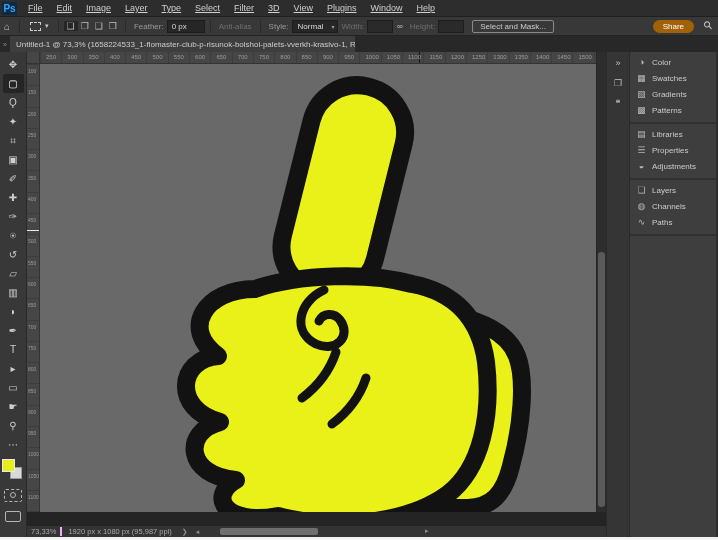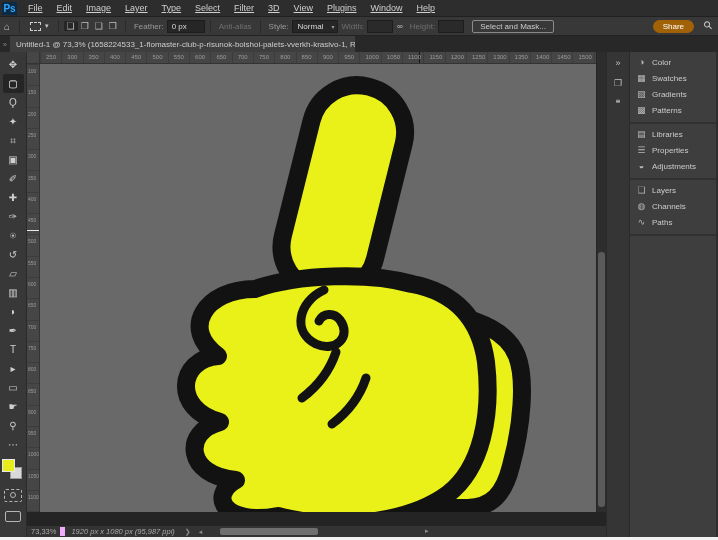--- a/index.html
+++ b/index.html
@@ -99,21 +99,21 @@
   #ruler-marker-left { position:absolute; left:0; width:13px; height:1px; background:#e8e8e8; }
   #doc-canvas { position:absolute; left:13px; top:12px; width:556px; height:448px; }
   #vscroll { position:absolute; right:0; top:0; width:10px; height:460px; background:#2d2d2d; border-left:1px solid #262626; }
   #vscroll .thumb { position:absolute; left:1px; width:7px; border-radius:3px; background:#5a5a5a; }
   #belowcanvas { height:14px; background:#242424; }
   #statusbar {
     position:relative; height:11px; background:#333333; color:#a8a8a8; font-size:7.5px;
     display:flex; align-items:center;
   }
   #statusbar .zoom { padding:0 4px; }
-  #statusbar .info { padding:0 6px; border-left:5px solid #f0abfc;font-style:italic; }
+  #statusbar .info { padding:0 6px; border-left:2px solid #f0abfc; }
   #statusbar .chev { color:#8d8d8d; padding:0 4px; font-size:7px; }
   #hthumb { position:absolute; left:193px; top:2px; width:98px; height:7px; background:#6f6f6f; border-radius:2px; }
   #hscroll-right { position:absolute; left:398px; top:1px; color:#8d8d8d; font-size:7px; }
   
   #dock { width:112px; display:flex; }
   #dock-strip {
     width:24px; background:#353535; border-left:1px solid #2a2a2a; border-right:1px solid #2a2a2a;
     display:flex; flex-direction:column; align-items:center; padding-top:4px; gap:6px;
   }
   .strip-icon { width:18px; height:14px; display:flex; align-items:center; justify-content:center; color:#c3c3c3; font-size:9px; }

